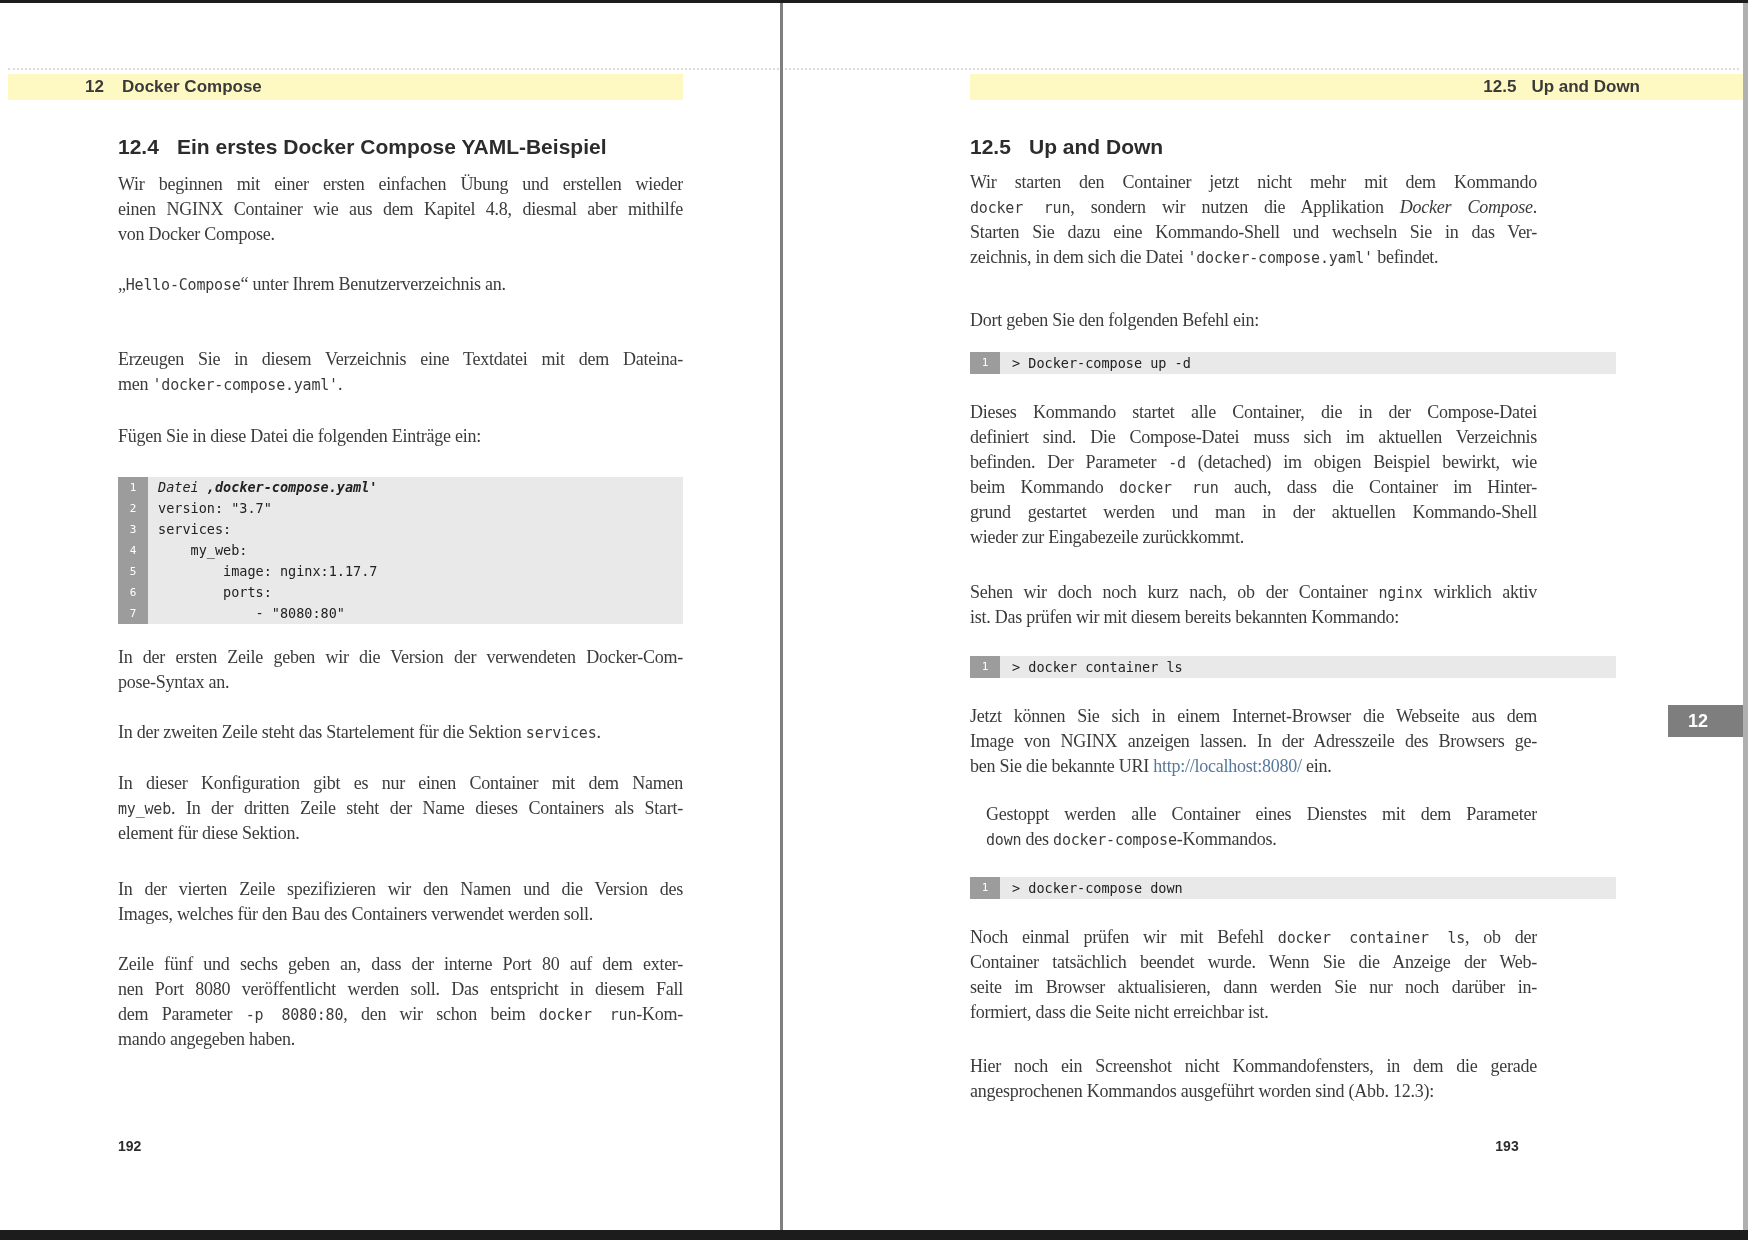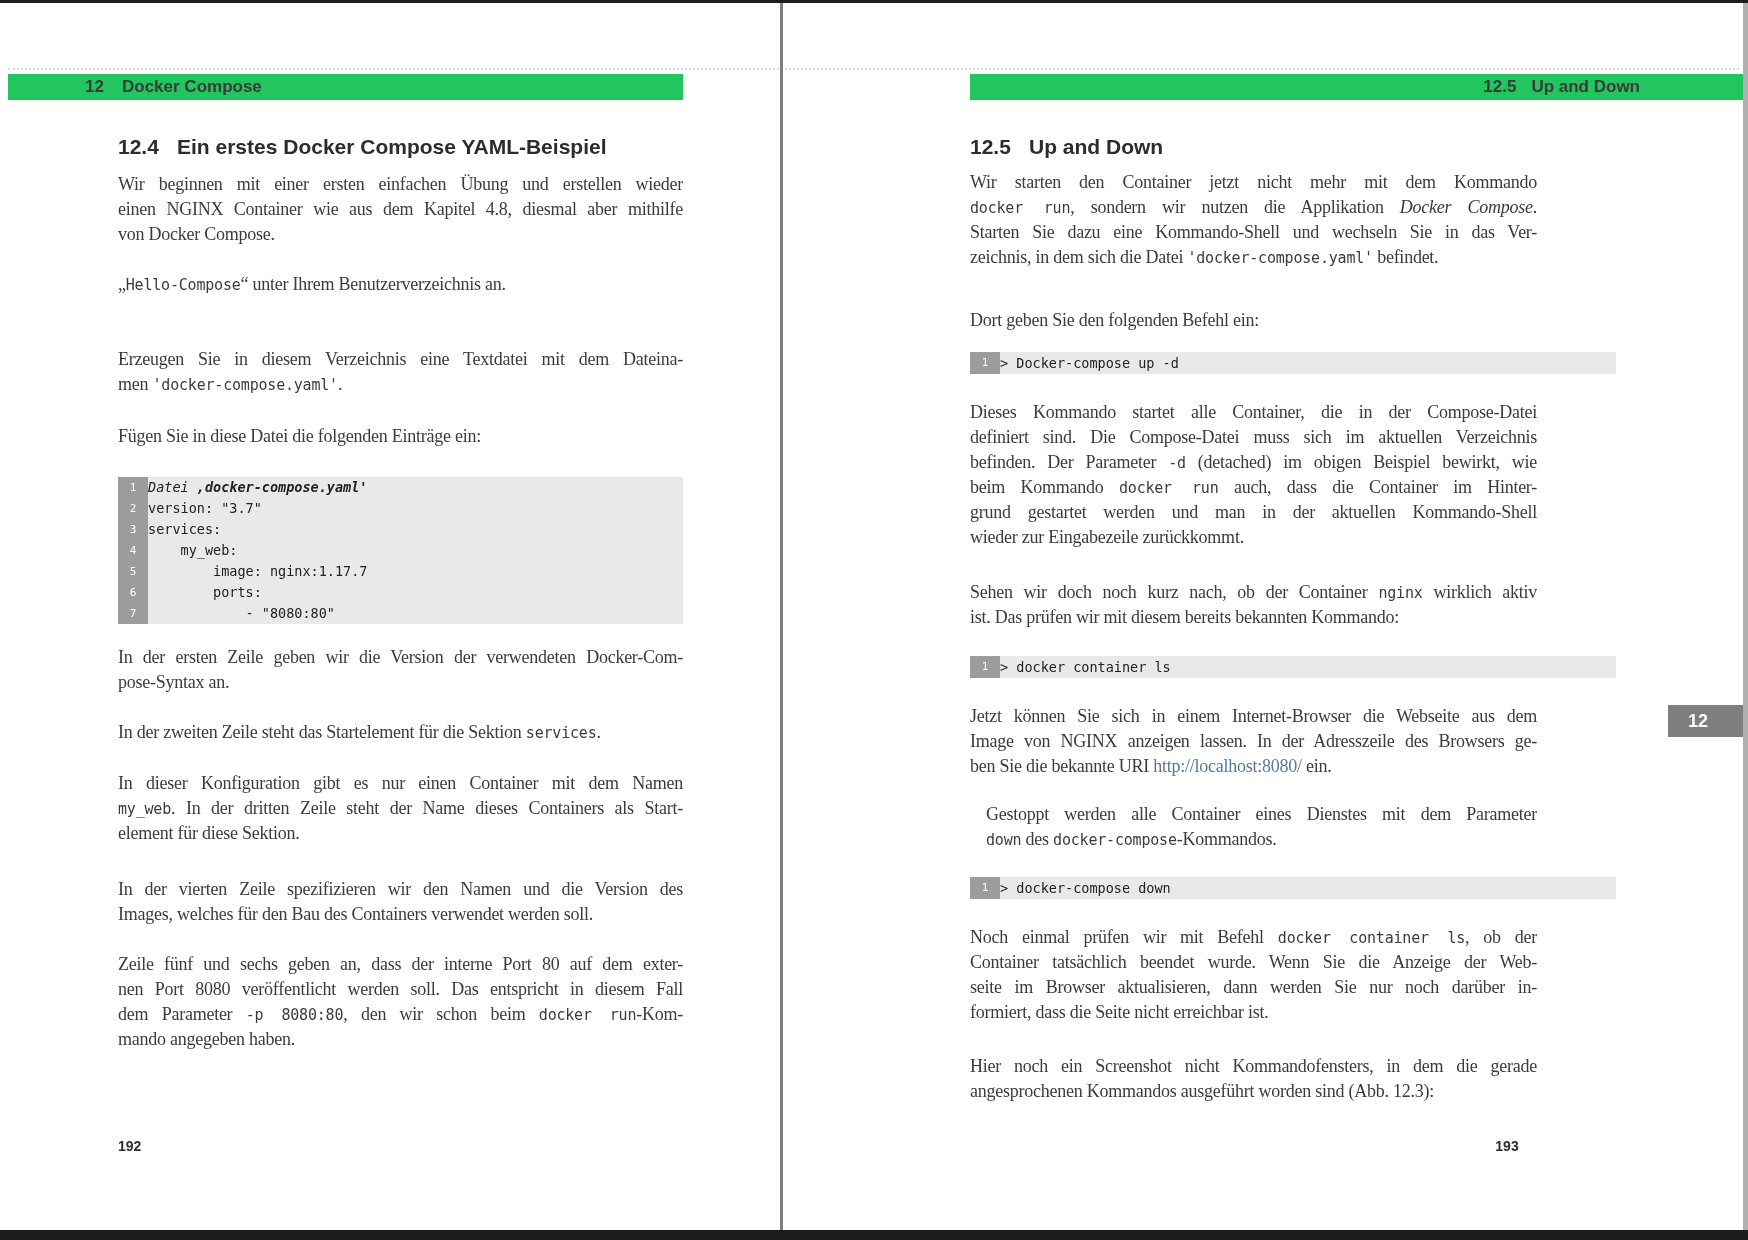--- a/index.html
+++ b/index.html
@@ -4,21 +4,21 @@
 <style>
   html,body{margin:0;padding:0}
   body{width:1748px;height:1240px;position:relative;background:#fff;overflow:hidden;
        font-family:"Liberation Serif",serif}
   .topline{position:absolute;left:0;top:0;width:1748px;height:3px;background:#1c1c1c}
   .bottomband{position:absolute;left:0;top:1230px;width:1748px;height:10px;background:#1c1c1c}
   .divider{position:absolute;left:780px;top:3px;width:3px;height:1227px;background:#7f7f7f}
   .edge{position:absolute;left:1743px;top:3px;width:5px;height:1227px;background:#b0b0b0}
   .dotrule{position:absolute;left:8px;top:68px;width:1731px;height:0;border-top:2px dotted #dcdcdc}
 
-  .runhead{position:absolute;top:74px;height:26px;background:#22c55e;
+  .runhead{position:absolute;top:74px;height:26px;background:#fef9c3;
            font-family:"Liberation Sans",sans-serif;font-weight:bold;font-size:17px;
            line-height:26px;color:#3a3a3a;box-sizing:border-box}
   .runhead-l{left:8px;width:675px;padding-left:77px}
   .runhead-l .rh-num{display:inline-block;width:37px}
   .runhead-r{left:970px;width:773px;text-align:right;padding-right:103px}
   .runhead-r .rh-num{margin-right:15px}
 
   .sechead{position:absolute;top:135px;font-family:"Liberation Sans",sans-serif;
            font-weight:bold;font-size:21px;color:#2c2c2c;line-height:24px}
   .sechead-l{left:118px}
@@ -33,27 +33,27 @@
   .para{font-size:18px;letter-spacing:-0.25px;color:#3b3b3b}
   .tline{height:25px;line-height:25px;overflow:hidden}
   .tline.j{text-align:justify;text-align-last:justify}
   .s-m{font-family:"DejaVu Sans Mono",monospace;font-size:15px;letter-spacing:-0.2px}
   .s-i{font-style:italic}
   .s-a{color:#56789b}
 
   .crow{display:flex;height:21px}
   .cg{width:30px;flex:none;background:#9c9c9c;color:#fff;text-align:center;
       font-family:"DejaVu Sans Mono",monospace;font-size:11px;line-height:21px}
-  .cc{flex:1;background:#e9e9e9;color:#222;white-space:pre;
+  .cc{flex:1;background:#e9e9e9;padding-left:10px;color:#222;white-space:pre;
       font-family:"DejaVu Sans Mono",monospace;font-size:13.5px;line-height:21px}
   .s-ci{font-style:italic}
   .s-cb{font-style:italic;font-weight:bold}
   .cmdblock .crow{height:22px;width:646px}
   .cmdblock .cg{line-height:22px}
-  .cmdblock .cc{line-height:22px;}
+  .cmdblock .cc{line-height:22px;padding-left:12px}
 
   .pagenum{position:absolute;top:1138px;font-family:"Liberation Sans",sans-serif;
            font-weight:bold;font-size:14px;color:#2c2c2c}
   .pn-l{left:118px}
   .pn-r{left:1477px;width:60px;text-align:center}
   .tab{position:absolute;left:1668px;top:705px;width:76px;height:32px;background:#7e7e7e;
        color:#fff;font-family:"Liberation Sans",sans-serif;font-weight:bold;font-size:18px;
        line-height:32px;padding-left:20px;box-sizing:border-box}
 </style>
 </head>

